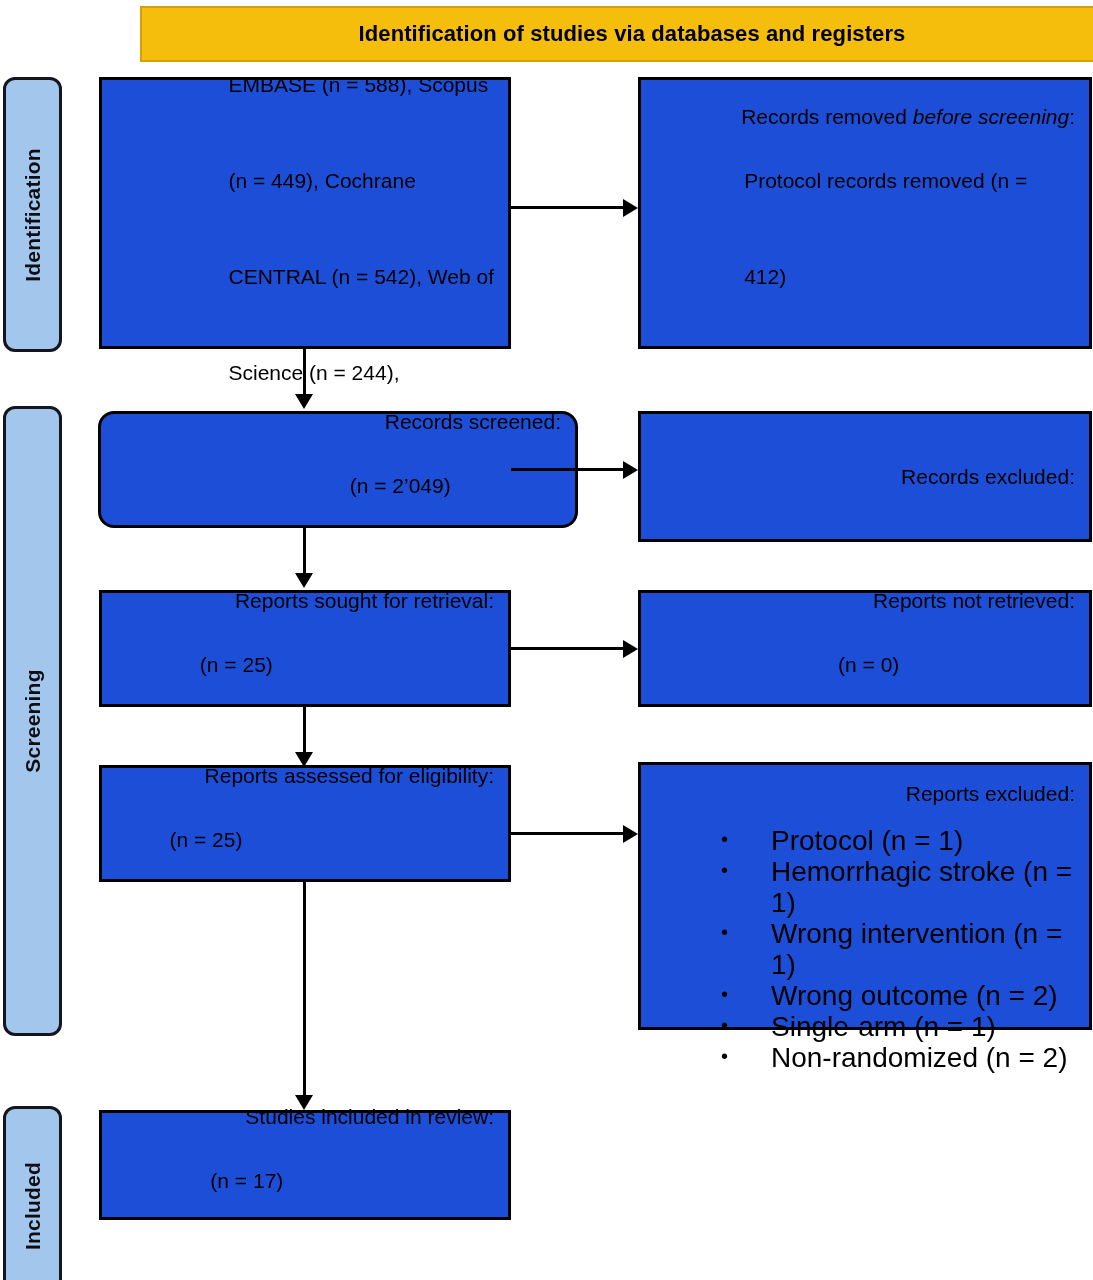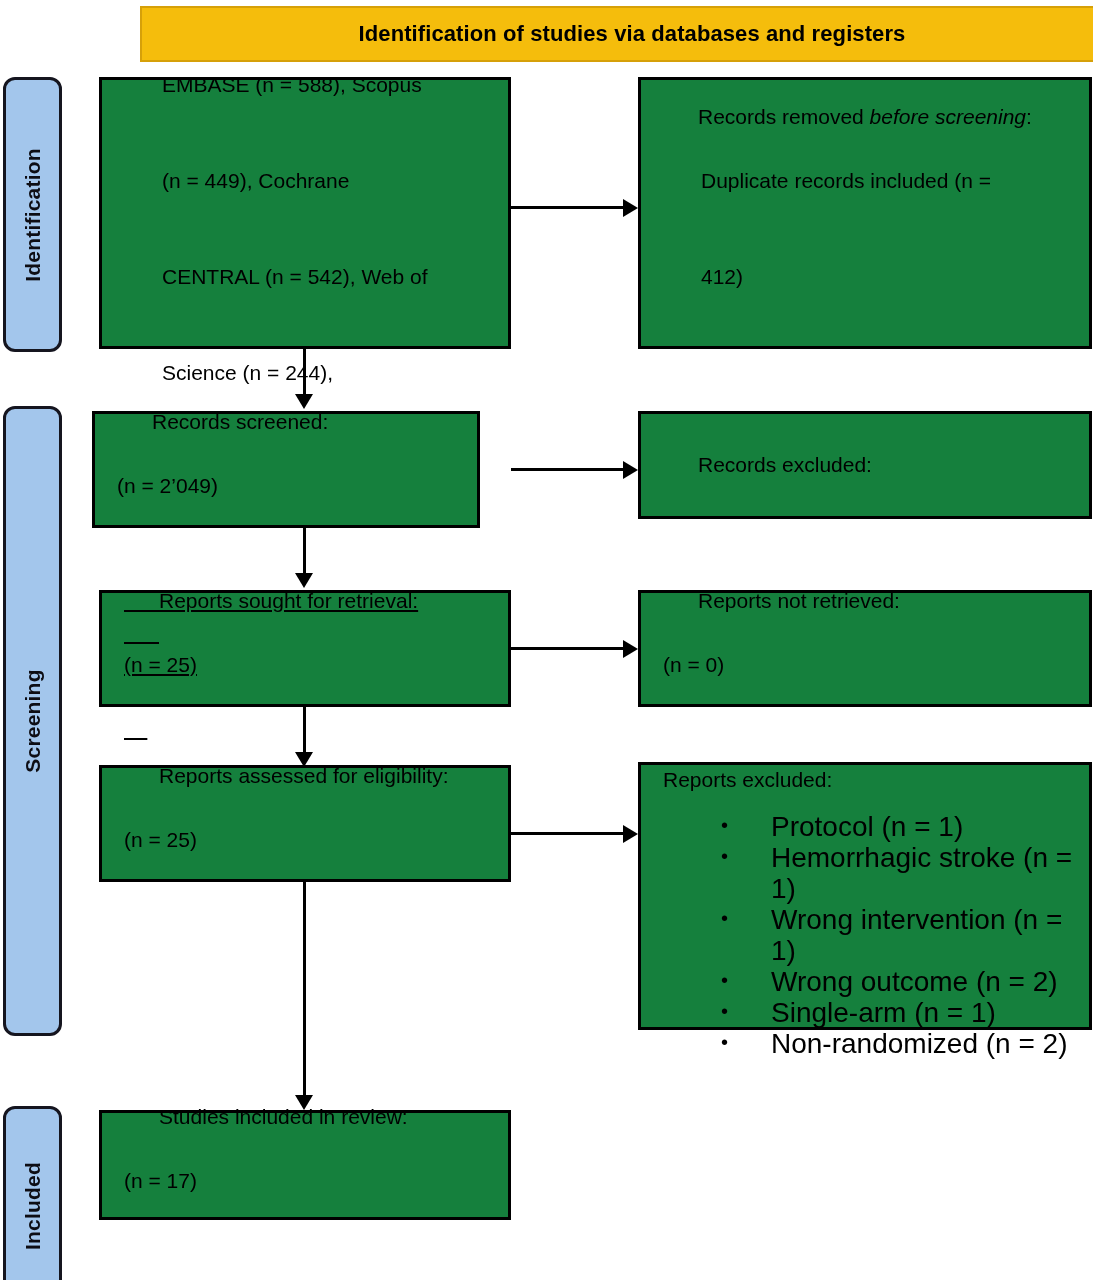--- a/index.html
+++ b/index.html
@@ -53,44 +53,46 @@
     font-weight: bold;
     font-size: 21px;
     color: #0d0d14;
     letter-spacing: 0.2px;
   }
 
   
   .node {
     position: absolute;
     box-sizing: border-box;
-    background: #15803d;
+    background: #1d4ed8;
     border: 3px solid #000000;
     display: flex;
     flex-direction: column;
     justify-content: center;
+    align-items: flex-end;
   }
   .node .node-text {
     font-size: 21px;
     line-height: 32px;
     color: #000000;
     padding: 0 14px 0 22px;
     white-space: pre-wrap;
   }
   .node-text .indent {
     display: block;
     padding-left: 38px;
   }
   .node-text em {
     font-style: italic;
   }
 
   
   .node.list-box {
     justify-content: flex-start;
+    padding-top: 14px;
   }
   .node.list-box .list-title {
     font-size: 21px;
     line-height: 30px;
     padding: 0 14px 0 22px;
     color: #000;
   }
   .node.list-box ul {
     margin: 16px 0 0 0;
     padding: 0 10px 0 80px;
@@ -164,51 +166,51 @@
       <span class="indent">(n = 449), Cochrane</span>
       <span class="indent">CENTRAL (n = 542), Web of</span>
       <span class="indent">Science (n = 244),</span>
       <span class="indent">Clinicaltrials.gov (n = 284)</span>
     </div>
   </div>
 
   <div class="node" style="left:638px; top:77px; width:454px; height:272px;">
     <div class="node-text">
       <span>Records removed </span><em>before screening</em><span>:</span>
-      <span class="indent">Duplicate records included (n =</span>
+      <span class="indent">Protocol records removed (n =</span>
       <span class="indent">412)</span>
     </div>
   </div>
 
   <div class="connector h-line" style="left:511px; top:206px; width:112px;"></div>
   <div class="arrow-right" style="left:623px; top:199px;"></div>
 
   <div class="connector v-line" style="left:303px; top:349px; height:45px;"></div>
   <div class="arrow-down" style="left:295px; top:394px;"></div>
 
-  <div class="node" style="left:92px; top:411px; width:388px; height:117px;">
+  <div class="node" style="left:98px; top:411px; width:480px; height:117px;border-radius:16px;">
     <div class="node-text">
       <span>Records screened:</span>
       <span style="display:block;">(n = 2’049)</span>
     </div>
   </div>
 
-  <div class="node" style="left:638px; top:411px; width:454px; height:108px;">
+  <div class="node" style="left:638px; top:411px; width:454px; height:131px;">
     <div class="node-text">
       <span>Records excluded:</span>
     </div>
   </div>
 
   <div class="connector h-line" style="left:511px; top:468px; width:112px;"></div>
   <div class="arrow-right" style="left:623px; top:461px;"></div>
 
   <div class="connector v-line" style="left:303px; top:528px; height:45px;"></div>
   <div class="arrow-down" style="left:295px; top:573px;"></div>
 
-  <div class="node" style="left:99px; top:590px; width:412px; height:117px;text-decoration:underline;">
+  <div class="node" style="left:99px; top:590px; width:412px; height:117px;">
     <div class="node-text">
       <span>Reports sought for retrieval:</span>
       <span style="display:block;">(n = 25)</span>
     </div>
   </div>
 
   <div class="node" style="left:638px; top:590px; width:454px; height:117px;">
     <div class="node-text">
       <span>Reports not retrieved:</span>
       <span style="display:block;">(n = 0)</span>

